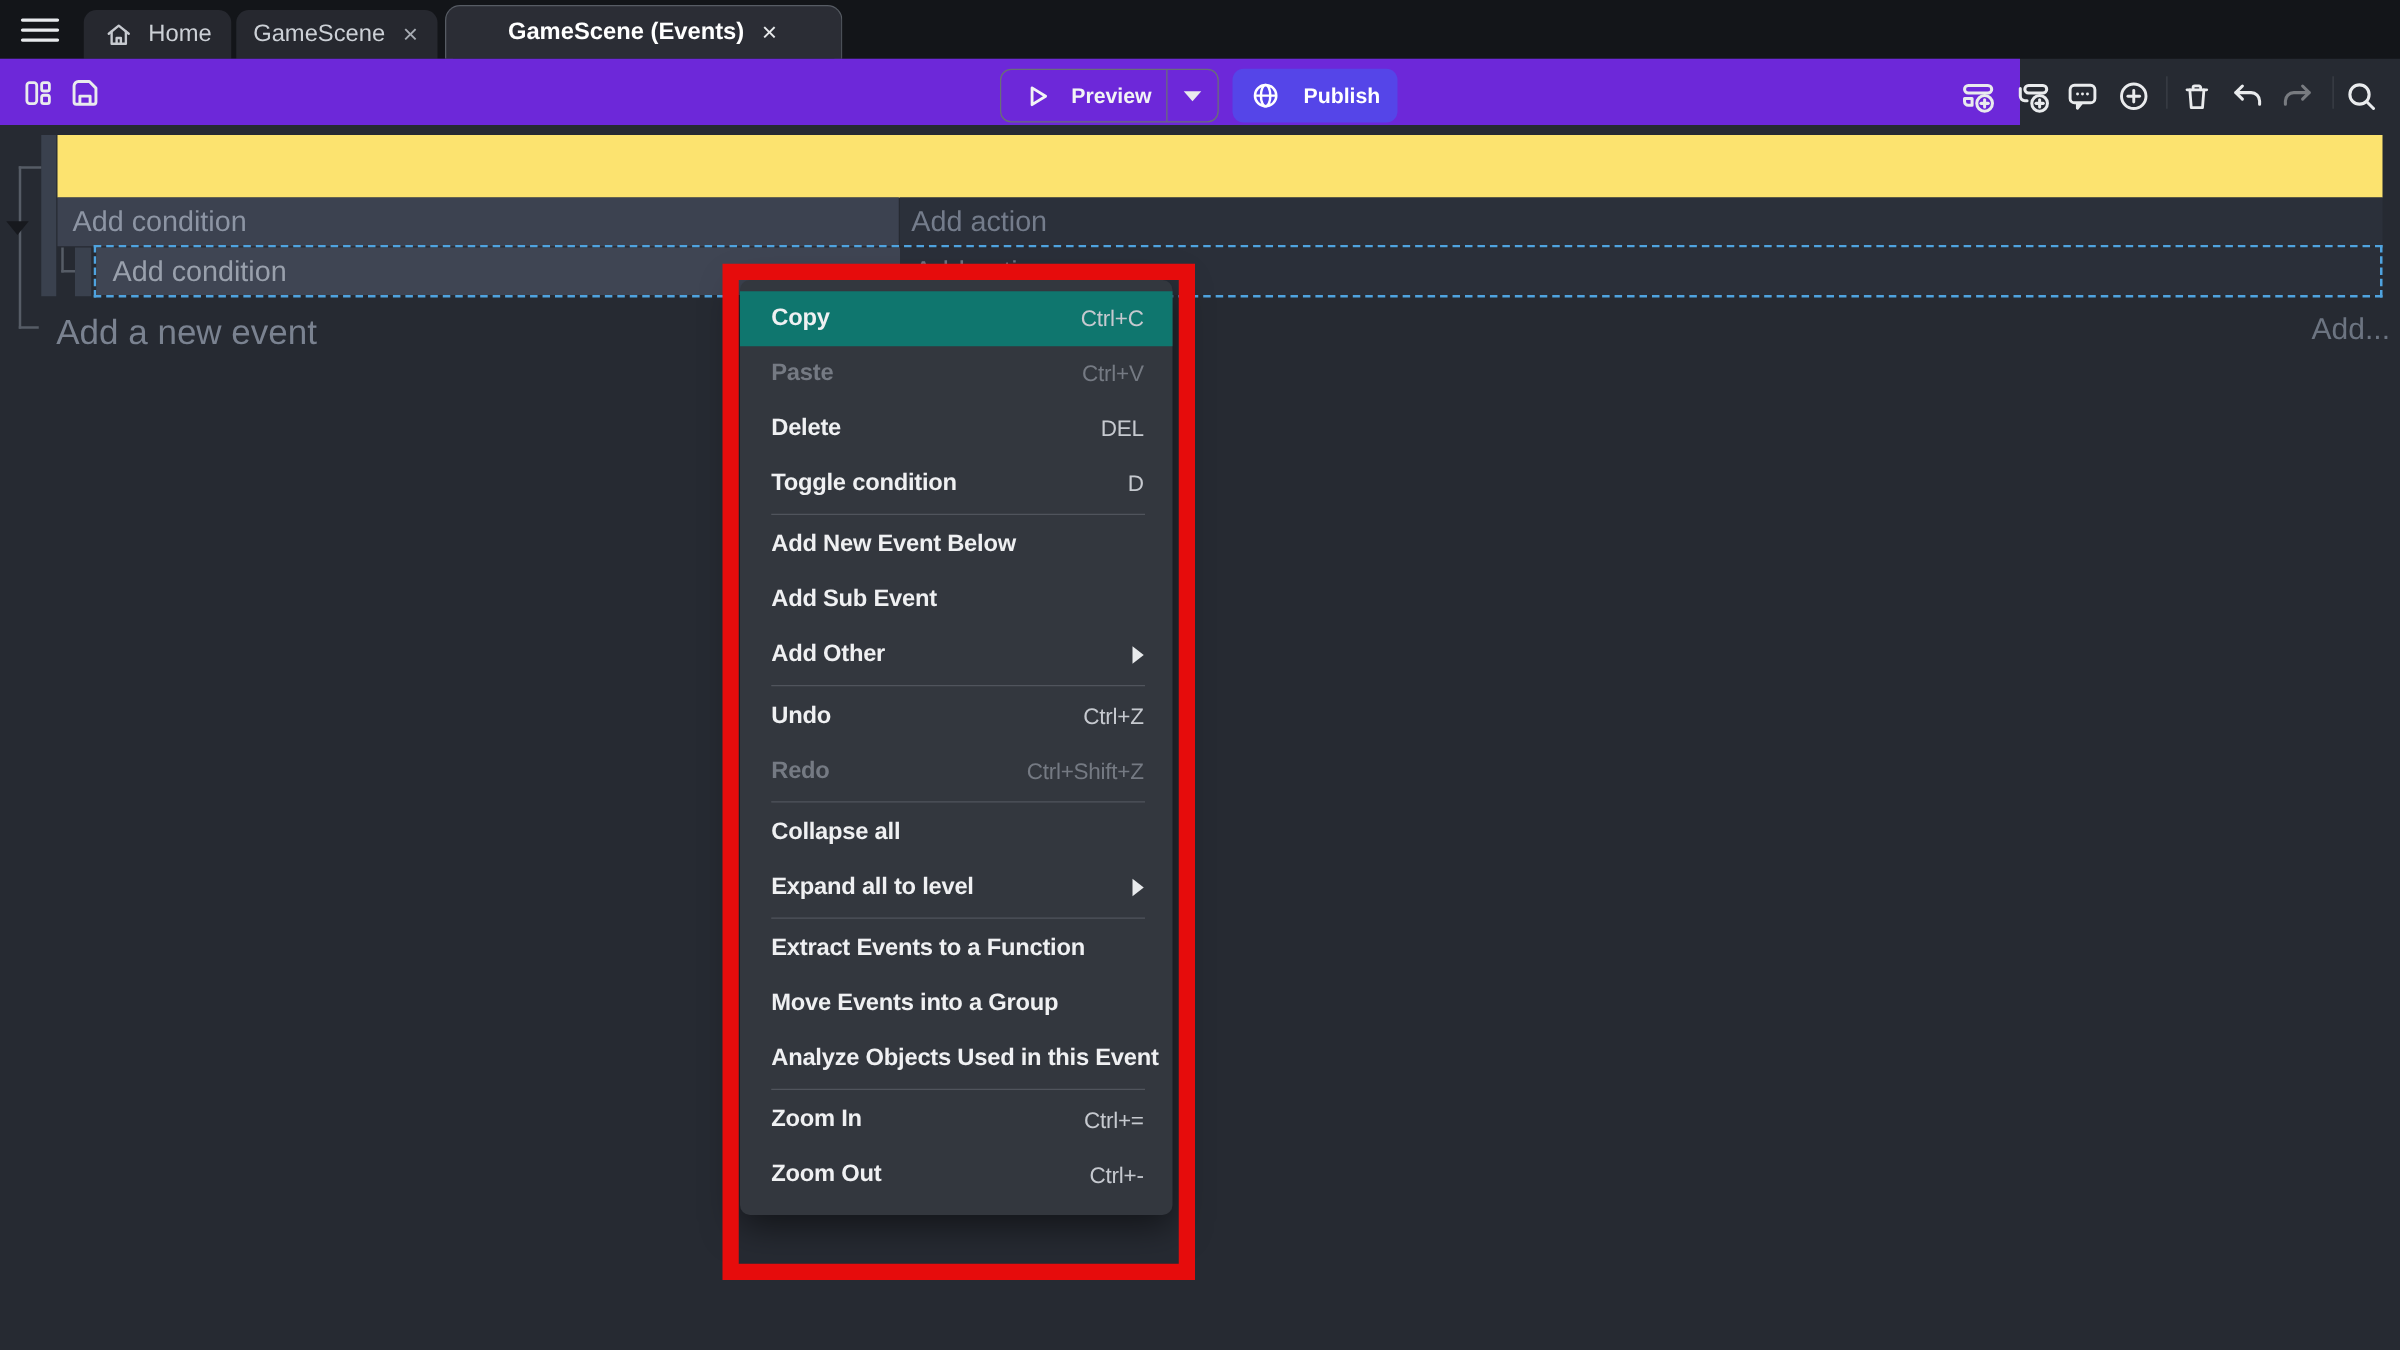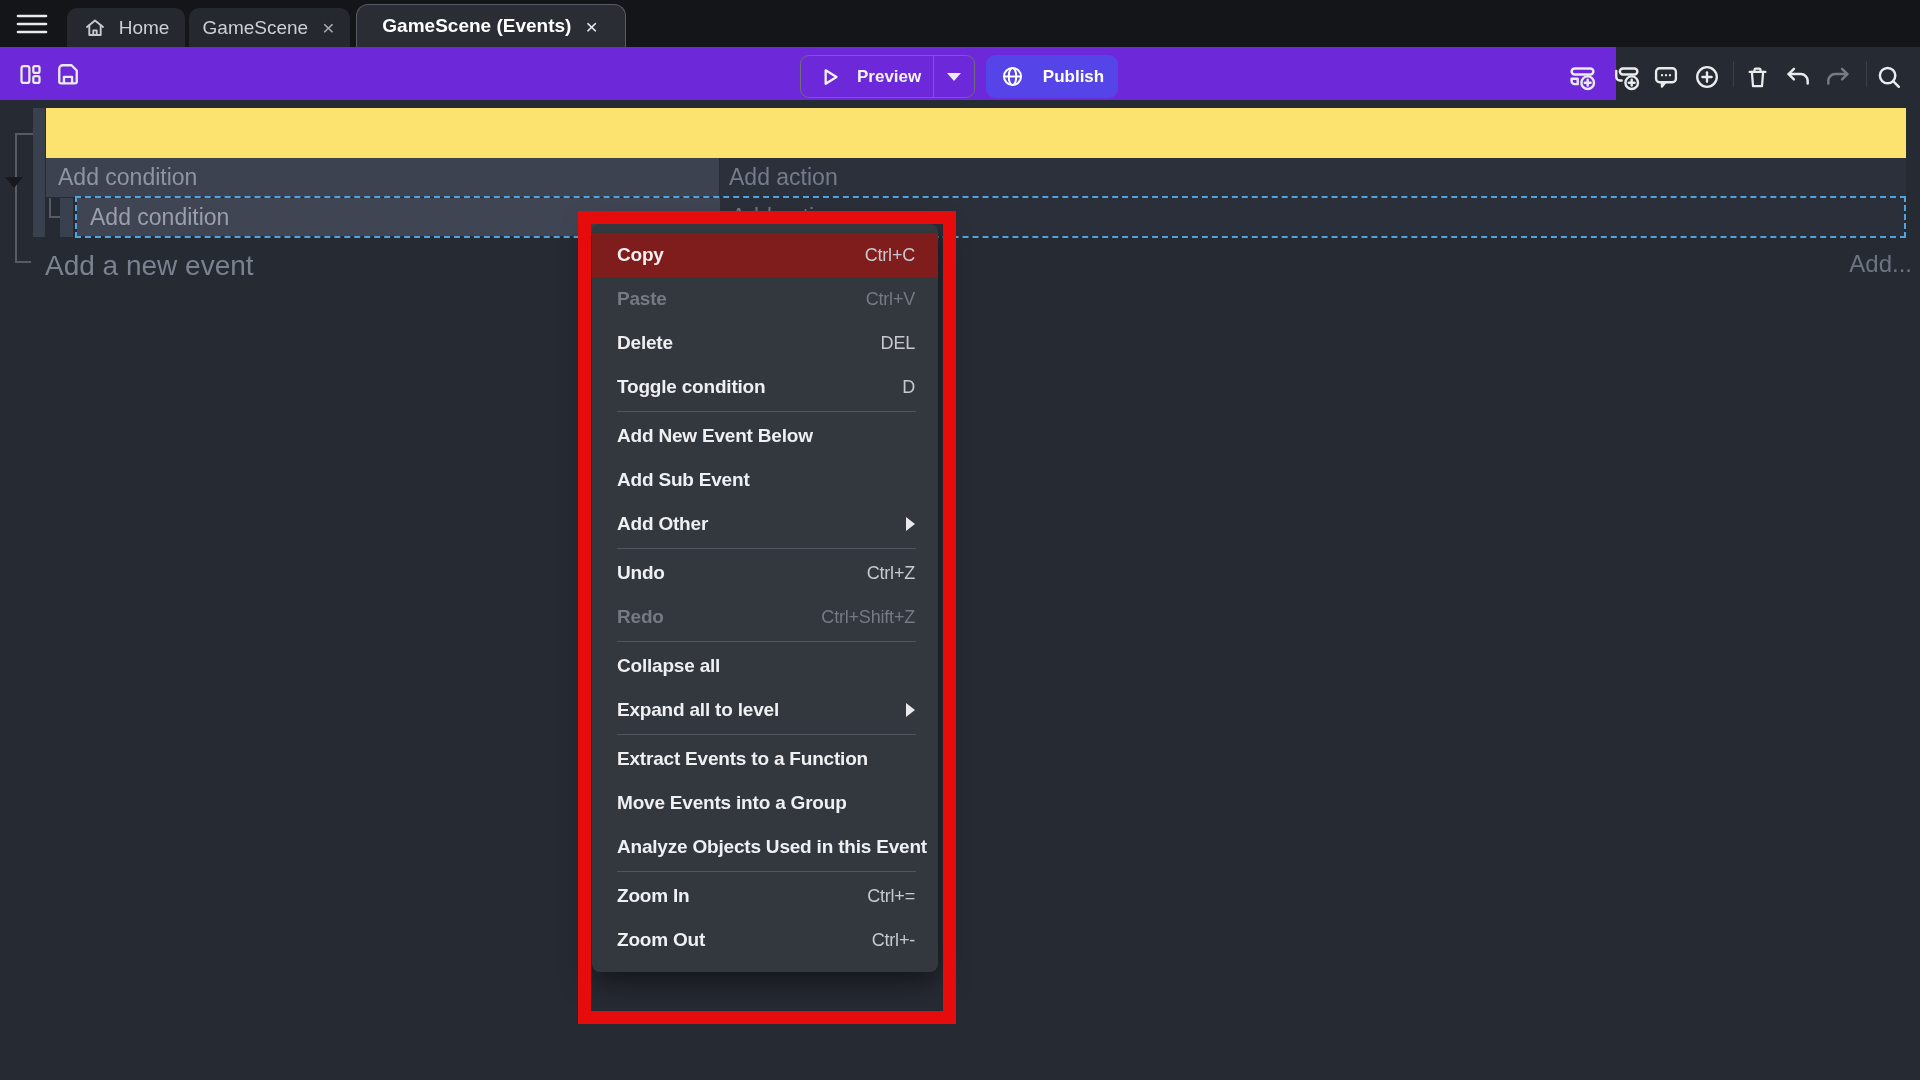--- a/index.html
+++ b/index.html
@@ -19,21 +19,21 @@
     position:absolute; bottom:0; display:flex; align-items:center; justify-content:center;
     gap:12px; background:#26282f; border-radius:10px 10px 0 0; height:39px;
     color:#ccd0d6; font-size:19px; cursor:pointer;
   }
   .tab.active {
     height:43px; background:#2b2d35; border:1px solid #575c64; border-bottom:none;
     border-radius:12px 12px 0 0; color:#ffffff; font-weight:700;
   }
   .tab-home { left:67px; width:118px; }
   .tab-scene { left:189px; width:161px; }
-  .tab-events { left:356px; width:270px; }
+  .tab-events { left:356px; width:318px; }
   .tab-close { color:#a7acb3; font-size:21px; line-height:1; font-weight:400; padding:0 2px; cursor:pointer; }
   .tab.active .tab-close { color:#e8eaec; }
 
   
   .toolbar { position:absolute; left:0; top:47px; width:1616px; height:53px; background:#6d28d9;padding-left:20px; }
   .icon-btn { position:absolute; width:32px; height:32px; display:flex; align-items:center; justify-content:center; cursor:pointer; }
   .tb-sep { position:absolute; top:14px; width:1px; height:26px; background:#3c4048; }
   .btn-preview {
     position:absolute; left:800px; top:8px; width:175px; height:43px;
     border:1px solid #696e77; border-radius:9px; display:flex; align-items:center;
@@ -75,21 +75,21 @@
   
   .context-menu {
     position:absolute; left:592px; top:224px; width:346px; z-index:10;
     background:#33373e; border-radius:8px; padding:9px 0 10px 0;
     box-shadow:0 8px 30px rgba(0,0,0,0.55);
   }
   .menu-item {
     height:44px; display:flex; align-items:center; padding:0 23px 0 25px;
     color:#eff0f2; font-size:19px; font-weight:700; letter-spacing:-0.2px; cursor:pointer;
   }
-  .menu-item.highlighted { background:#7f1d1d; }
+  .menu-item.highlighted { background:#0f766e; }
   .menu-item.disabled { color:#757a83; cursor:default; }
   .menu-label { flex:1; white-space:nowrap; }
   .menu-shortcut { font-size:18px; font-weight:400; color:#c6c9cf; letter-spacing:-0.2px; }
   .menu-item.disabled .menu-shortcut { color:#757a83; }
   .menu-divider { border-top:1px solid #50545c; margin:2px 22px 2px 25px; }
   .submenu-arrow { width:0; height:0; border-top:7px solid transparent; border-bottom:7px solid transparent;
                    border-left:9px solid #e8eaec; }
 
   
   .annotation-box {

